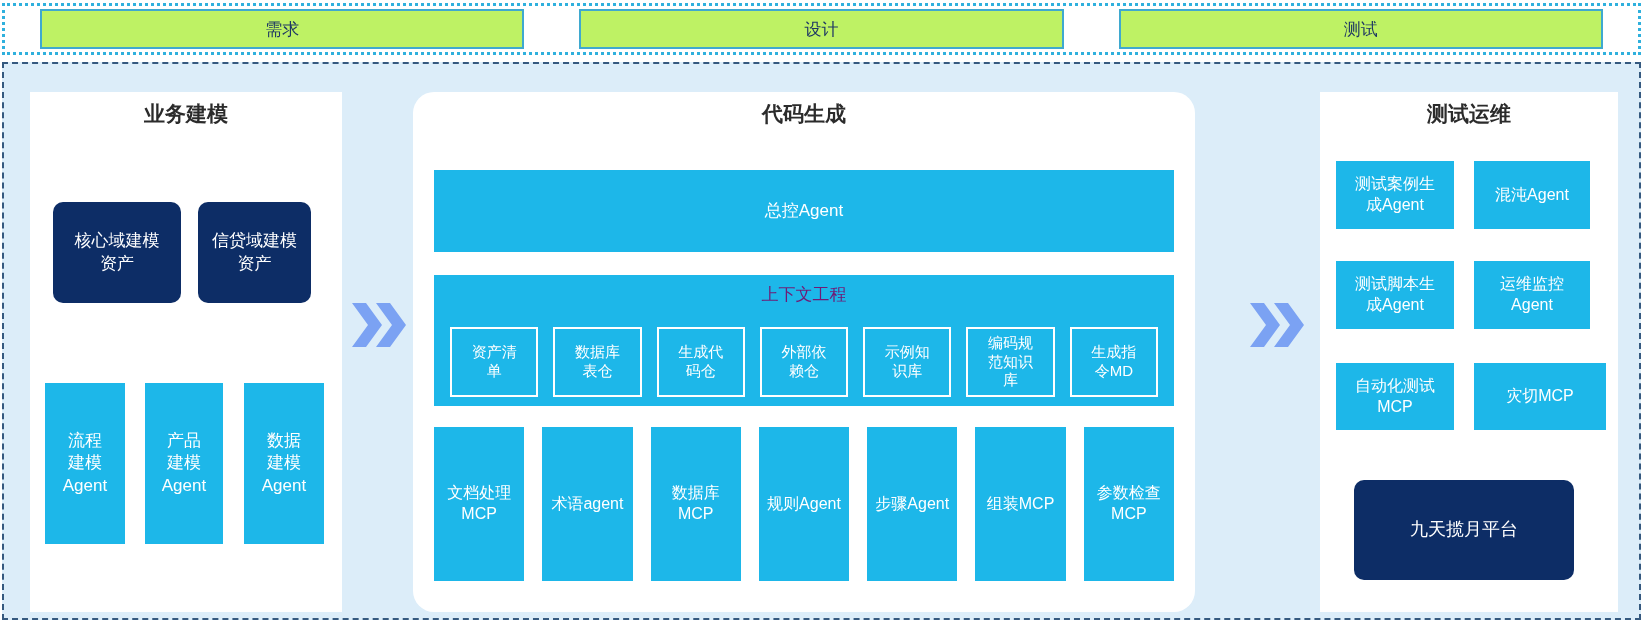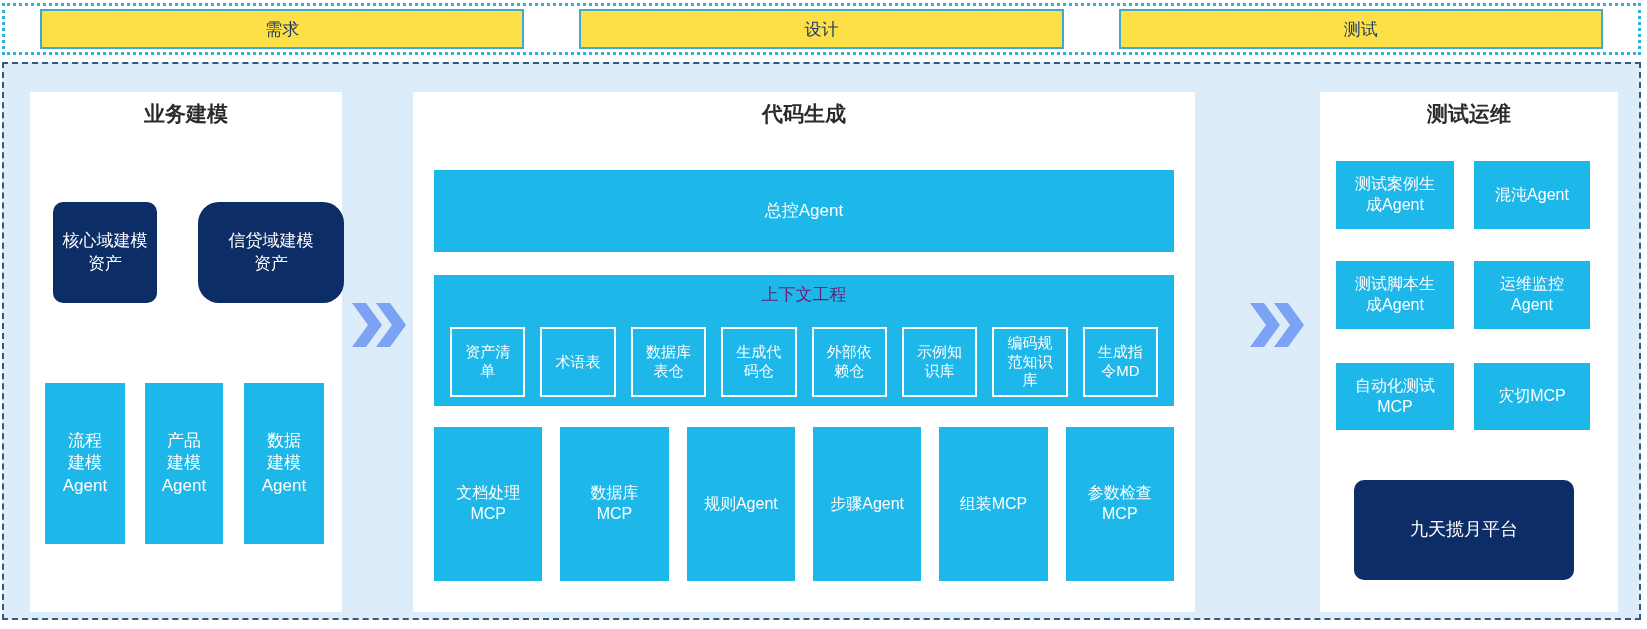--- a/index.html
+++ b/index.html
@@ -7,42 +7,42 @@
     position:relative;width:1647px;height:629px;background:#ffffff;
     font-family:"Liberation Sans","DejaVu Sans",sans-serif;overflow:hidden;
   }
   
   .top-strip{
     position:absolute;left:2px;top:3px;width:1563px;height:46px;
     border:3px dotted #2fb0dd;background:#ffffff;
     display:flex;align-items:center;gap:55px;padding:0 35px;
   }
   .phase-box{
-    flex:1;height:36px;background:#fde047;border:2px solid #3fa9cf;
+    flex:1;height:36px;background:#bef264;border:2px solid #3fa9cf;
     display:flex;align-items:center;justify-content:center;
     font-size:17px;color:#1f3864;
   }
   
   .main{
     position:absolute;left:2px;top:62px;width:1635px;height:554px;
     border:2px dashed #35597f;background:#dcedf9;
   }
   .panel{position:absolute;background:#ffffff;}
   .panel-title{
     position:absolute;left:0;right:0;top:8px;text-align:center;
     font-size:21px;font-weight:bold;color:#2b2b2b;
   }
   .node{
     position:absolute;display:flex;align-items:center;justify-content:center;
     text-align:center;color:#ffffff;white-space:pre-line;line-height:1.3;
   }
   .cyan{background:#1db7e9;}
   .navy{background:#0d2d66;border-radius:10px;}
   
-  .asset-box{width:104px;height:101px;top:110px;font-size:17px;}
+  .asset-box{width:128px;height:101px;top:110px;font-size:17px;}
   .bm-agent{width:80px;height:161px;top:291px;font-size:17px;}
   
   .master-bar{left:21px;top:78px;width:740px;height:82px;font-size:17px;}
   .ctx{
     position:absolute;left:21px;top:183px;width:740px;height:131px;
     background:#1db7e9;
   }
   .ctx-title{
     position:absolute;left:0;right:0;top:8px;text-align:center;
     color:#701a75;font-size:17px;
@@ -81,63 +81,63 @@
     <div class="phase-box">设计</div>
     <div class="phase-box">测试</div>
   </div>
 
   <div class="main">
 
     <div class="panel" style="left:26px;top:28px;width:312px;height:520px;">
       <div class="panel-title">业务建模</div>
       <div class="node navy asset-box" style="left:23px;">核心域建模
 资产</div>
-      <div class="node navy asset-box" style="left:168px;width:146px;border-radius:21px;">信贷域建模
+      <div class="node navy asset-box" style="left:168px;width:113px;">信贷域建模
 资产</div>
       <div class="node cyan bm-agent" style="left:15px;">流程
 建模
 Agent</div>
       <div class="node cyan bm-agent" style="left:115px;width:78px;">产品
 建模
 Agent</div>
       <div class="node cyan bm-agent" style="left:214px;">数据
 建模
 Agent</div>
     </div>
 
-    <div class="panel" style="left:409px;top:28px;width:782px;height:520px;">
+    <div class="panel" style="left:409px;top:28px;width:782px;height:520px;border-radius:21px;">
       <div class="panel-title">代码生成</div>
 
       <div class="node cyan master-bar">总控Agent</div>
 
       <div class="ctx">
         <div class="ctx-title">上下文工程</div>
         <div class="ctx-row">
           <div class="ctx-item">资产清
 单</div>
-          <div class="ctx-item">术语表</div>
           <div class="ctx-item">数据库
 表仓</div>
           <div class="ctx-item">生成代
 码仓</div>
           <div class="ctx-item">外部依
 赖仓</div>
           <div class="ctx-item">示例知
 识库</div>
           <div class="ctx-item">编码规
 范知识
 库</div>
           <div class="ctx-item">生成指
 令MD</div>
         </div>
       </div>
 
       <div class="tool-row">
         <div class="tool-box">文档处理
 MCP</div>
+        <div class="tool-box">术语agent</div>
         <div class="tool-box">数据库
 MCP</div>
         <div class="tool-box">规则Agent</div>
         <div class="tool-box">步骤Agent</div>
         <div class="tool-box">组装MCP</div>
         <div class="tool-box">参数检查
 MCP</div>
       </div>
     </div>
 
@@ -145,21 +145,21 @@
       <div class="panel-title">测试运维</div>
       <div class="node cyan to-box" style="left:16px;top:69px;">测试案例生
 成Agent</div>
       <div class="node cyan to-box" style="left:154px;top:69px;width:116px;">混沌Agent</div>
       <div class="node cyan to-box" style="left:16px;top:169px;">测试脚本生
 成Agent</div>
       <div class="node cyan to-box" style="left:154px;top:169px;width:116px;">运维监控
 Agent</div>
       <div class="node cyan to-box" style="left:16px;top:271px;height:67px;">自动化测试
 MCP</div>
-      <div class="node cyan to-box" style="left:154px;top:271px;width:116px;height:67px;text-align:right;">灾切MCP</div>
+      <div class="node cyan to-box" style="left:154px;top:271px;width:132px;height:67px;text-align:right;">灾切MCP</div>
       <div class="node navy platform">九天揽月平台</div>
     </div>
   </div>
 
   <svg class="chevrons" style="left:352px;top:303px;" viewBox="0 0 56 44">
     <path d="M0,0 L14,0 L30,22 L14,44 L0,44 L16,22 Z" fill="#7ba2f3"></path>
     <path d="M24,0 L38,0 L54,22 L38,44 L24,44 L40,22 Z" fill="#7ba2f3"></path>
   </svg>
   <svg class="chevrons" style="left:1250px;top:303px;" viewBox="0 0 56 44">
     <path d="M0,0 L14,0 L30,22 L14,44 L0,44 L16,22 Z" fill="#7ba2f3"></path>

